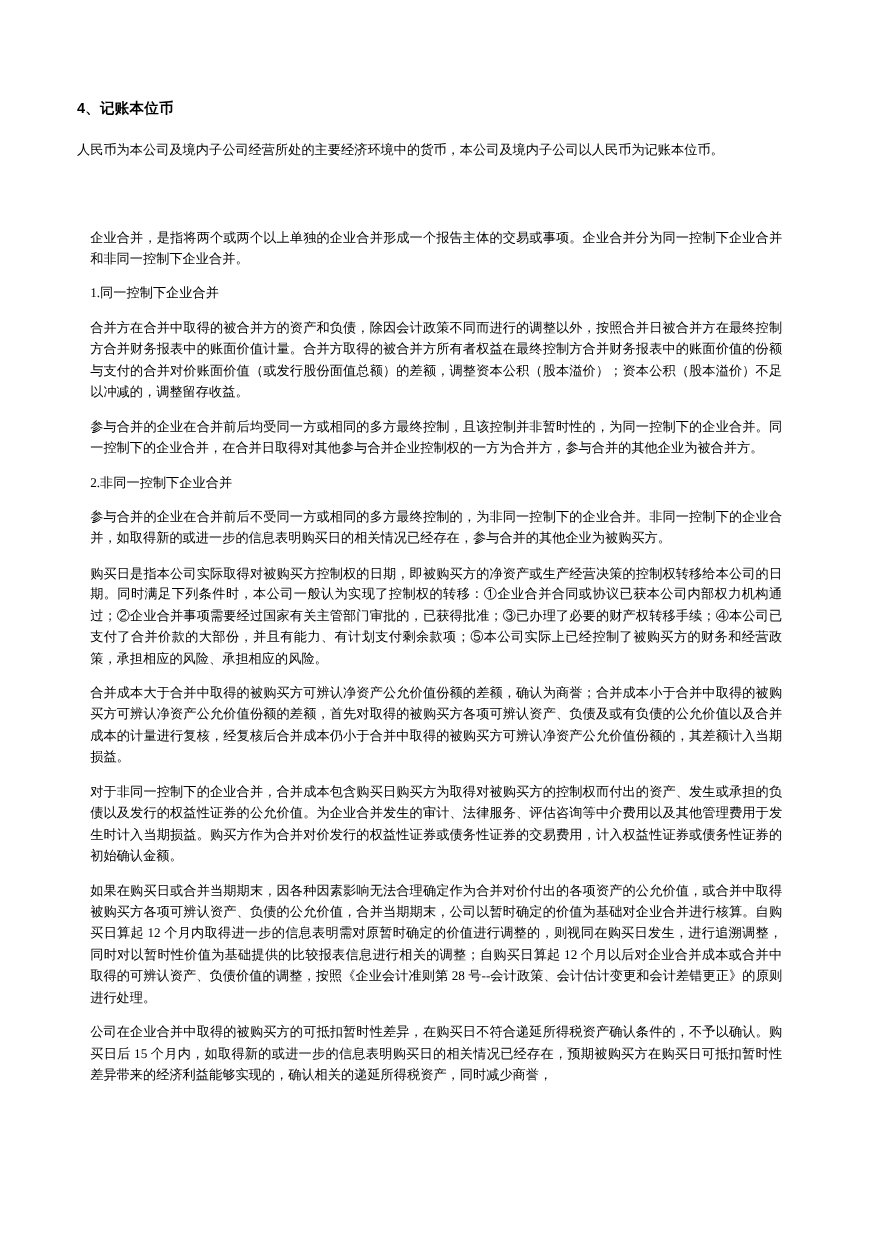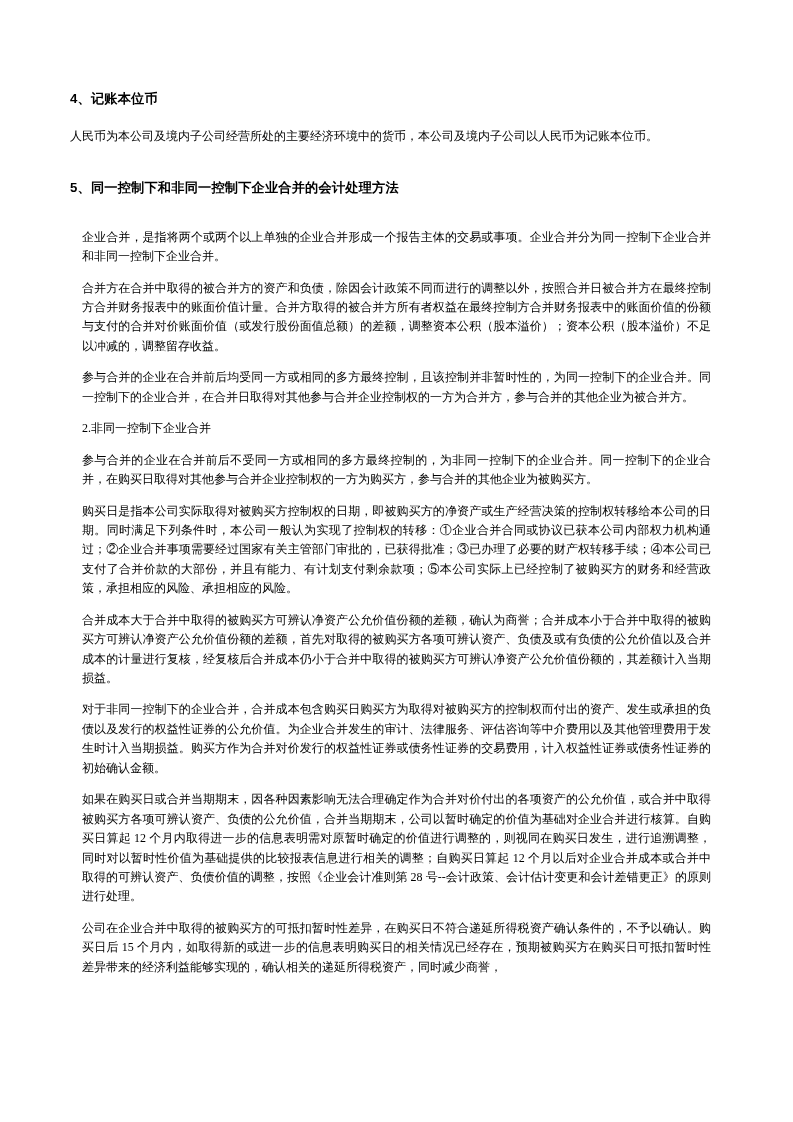--- a/index.html
+++ b/index.html
@@ -60,30 +60,30 @@
   <div class="doc-body">
 
     <h2 class="section-heading">4、记账本位币</h2>
 
     <div class="gap-after-heading"></div>
 
     <p class="para">人民币为本公司及境内子公司经营所处的主要经济环境中的货币，本公司及境内子公司以人民币为记账本位币。</p>
 
     <div class="gap-section"></div>
 
-    <h2 class="section-heading">5、同一控制下和非同一控制下企业合并的会计处理方法</h2>
 
     <div class="gap-after-heading"></div>
 
     <div class="run-block">
       <p class="para">企业合并，是指将两个或两个以上单独的企业合并形成一个报告主体的交易或事项。企业合并分为同一控制下企业合并和非同一控制下企业合并。</p>
+      <p class="para">1.同一控制下企业合并</p>
       <p class="para">合并方在合并中取得的被合并方的资产和负债，除因会计政策不同而进行的调整以外，按照合并日被合并方在最终控制方合并财务报表中的账面价值计量。合并方取得的被合并方所有者权益在最终控制方合并财务报表中的账面价值的份额与支付的合并对价账面价值（或发行股份面值总额）的差额，调整资本公积（股本溢价）；资本公积（股本溢价）不足以冲减的，调整留存收益。</p>
       <p class="para">参与合并的企业在合并前后均受同一方或相同的多方最终控制，且该控制并非暂时性的，为同一控制下的企业合并。同一控制下的企业合并，在合并日取得对其他参与合并企业控制权的一方为合并方，参与合并的其他企业为被合并方。</p>
       <p class="para">2.非同一控制下企业合并</p>
-      <p class="para">参与合并的企业在合并前后不受同一方或相同的多方最终控制的，为非同一控制下的企业合并。同一控制下的企业合并，在购买日取得对其他参与合并企业控制权的一方为购买方，参与合并的其他企业为被购买方。</p>
+      <p class="para">参与合并的企业在合并前后不受同一方或相同的多方最终控制的，为非同一控制下的企业合并。非同一控制下的企业合并，如取得新的或进一步的信息表明购买日的相关情况已经存在，参与合并的其他企业为被购买方。</p>
       <p class="para">购买日是指本公司实际取得对被购买方控制权的日期，即被购买方的净资产或生产经营决策的控制权转移给本公司的日期。同时满足下列条件时，本公司一般认为实现了控制权的转移：①企业合并合同或协议已获本公司内部权力机构通过；②企业合并事项需要经过国家有关主管部门审批的，已获得批准；③已办理了必要的财产权转移手续；④本公司已支付了合并价款的大部份，并且有能力、有计划支付剩余款项；⑤本公司实际上已经控制了被购买方的财务和经营政策，承担相应的风险、承担相应的风险。</p>
       <p class="para">合并成本大于合并中取得的被购买方可辨认净资产公允价值份额的差额，确认为商誉；合并成本小于合并中取得的被购买方可辨认净资产公允价值份额的差额，首先对取得的被购买方各项可辨认资产、负债及或有负债的公允价值以及合并成本的计量进行复核，经复核后合并成本仍小于合并中取得的被购买方可辨认净资产公允价值份额的，其差额计入当期损益。</p>
       <p class="para">对于非同一控制下的企业合并，合并成本包含购买日购买方为取得对被购买方的控制权而付出的资产、发生或承担的负债以及发行的权益性证券的公允价值。为企业合并发生的审计、法律服务、评估咨询等中介费用以及其他管理费用于发生时计入当期损益。购买方作为合并对价发行的权益性证券或债务性证券的交易费用，计入权益性证券或债务性证券的初始确认金额。</p>
       <p class="para">如果在购买日或合并当期期末，因各种因素影响无法合理确定作为合并对价付出的各项资产的公允价值，或合并中取得被购买方各项可辨认资产、负债的公允价值，合并当期期末，公司以暂时确定的价值为基础对企业合并进行核算。自购买日算起 12 个月内取得进一步的信息表明需对原暂时确定的价值进行调整的，则视同在购买日发生，进行追溯调整，同时对以暂时性价值为基础提供的比较报表信息进行相关的调整；自购买日算起 12 个月以后对企业合并成本或合并中取得的可辨认资产、负债价值的调整，按照《企业会计准则第 28 号--会计政策、会计估计变更和会计差错更正》的原则进行处理。</p>
       <p class="para">公司在企业合并中取得的被购买方的可抵扣暂时性差异，在购买日不符合递延所得税资产确认条件的，不予以确认。购买日后 15 个月内，如取得新的或进一步的信息表明购买日的相关情况已经存在，预期被购买方在购买日可抵扣暂时性差异带来的经济利益能够实现的，确认相关的递延所得税资产，同时减少商誉，</p>
     </div>
 
   </div>
 </div>
 

